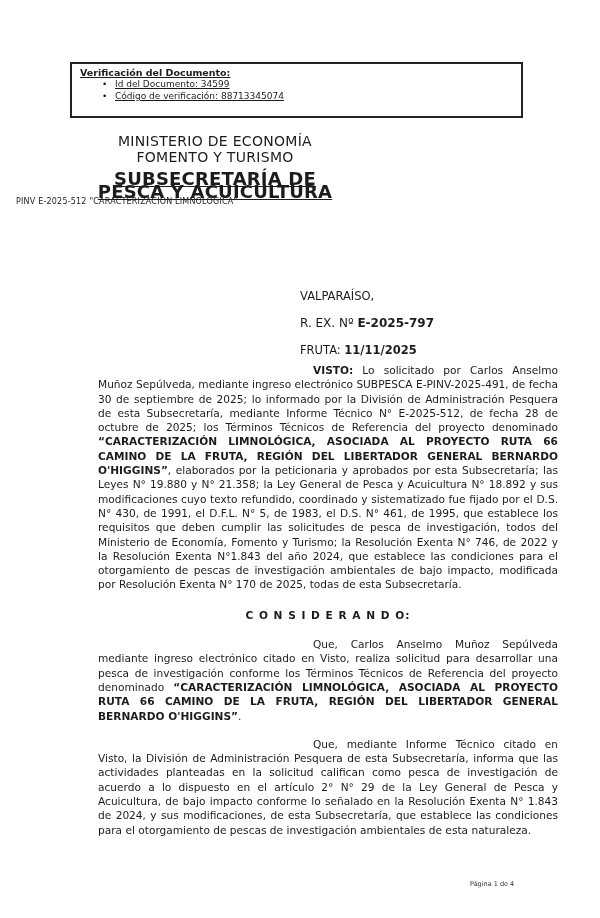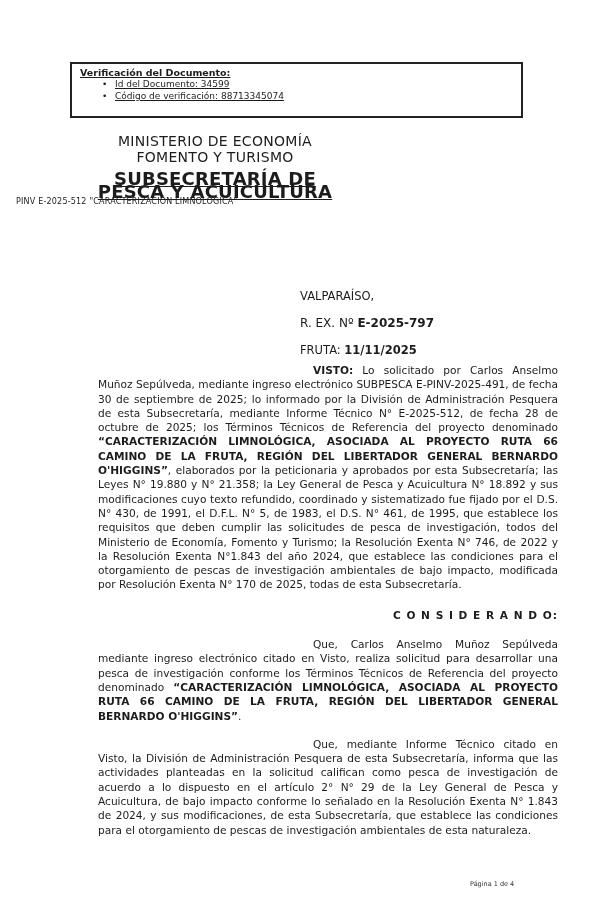--- a/index.html
+++ b/index.html
@@ -35,21 +35,21 @@
   .bold { font-weight:bold; }
 
   
   .body-text {
     position:absolute; left:75px; top:363px; width:460px;
     font-size:10.6px; line-height:14.3px; text-align:justify;margin-left:23px;
   }
   .body-para { margin:0; }
   .indent-first { text-indent:215px; }
   .considerando {
-    text-align:right; text-indent:0; font-weight:bold;
+    text-align:center; text-indent:0; font-weight:bold;
     margin:16px 0 15px 0; letter-spacing:1px;
   }
   .para-gap { margin-top:14px; }
 
   .footer-page { position:absolute; left:470px; top:880px; font-size:6.5px; color:#333; }
 </style>
 </head>
 <body>
 
 <div class="page">

